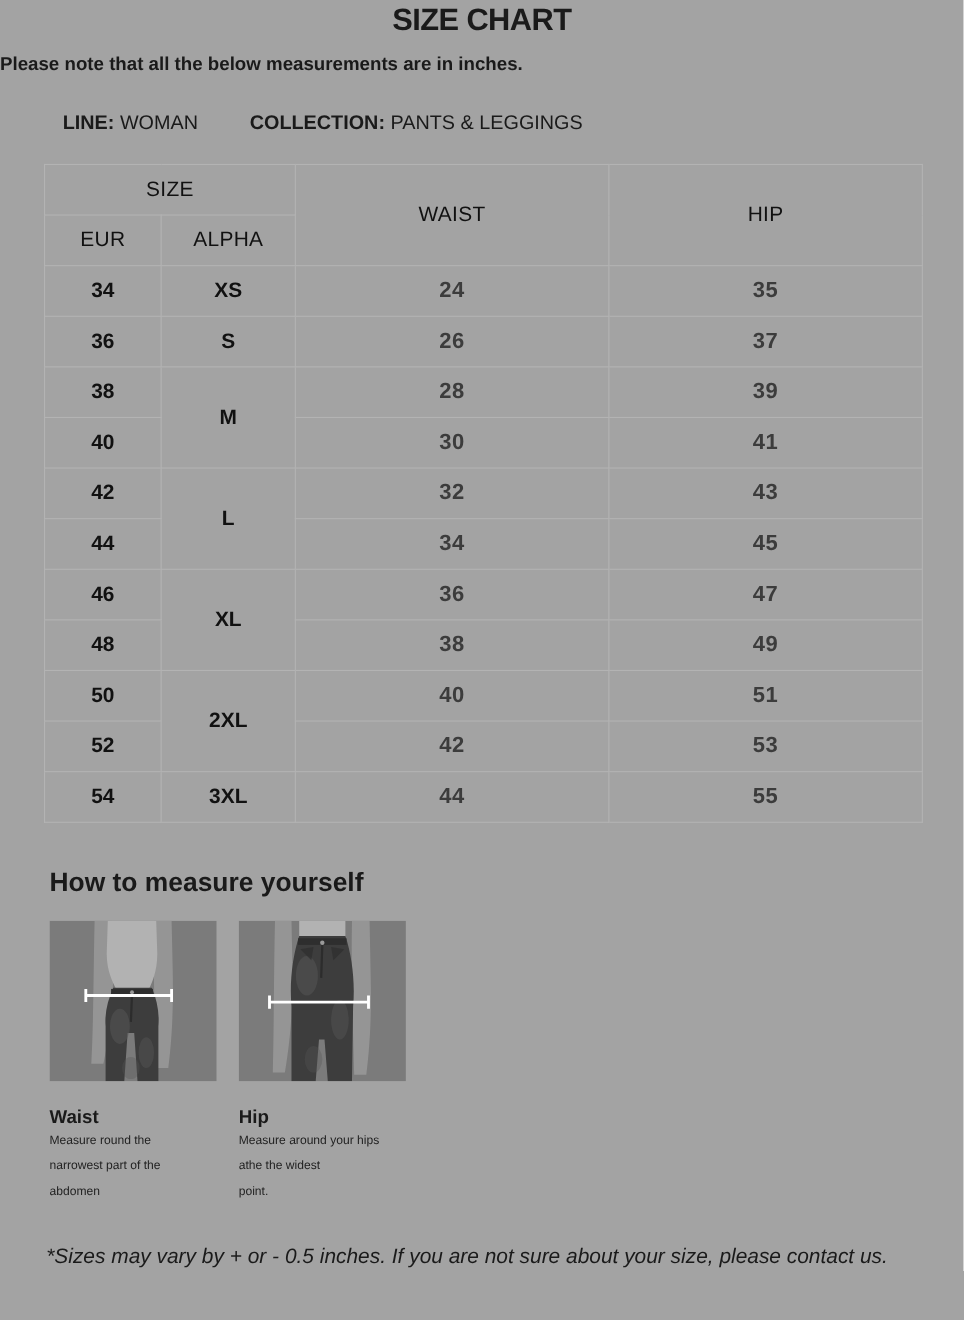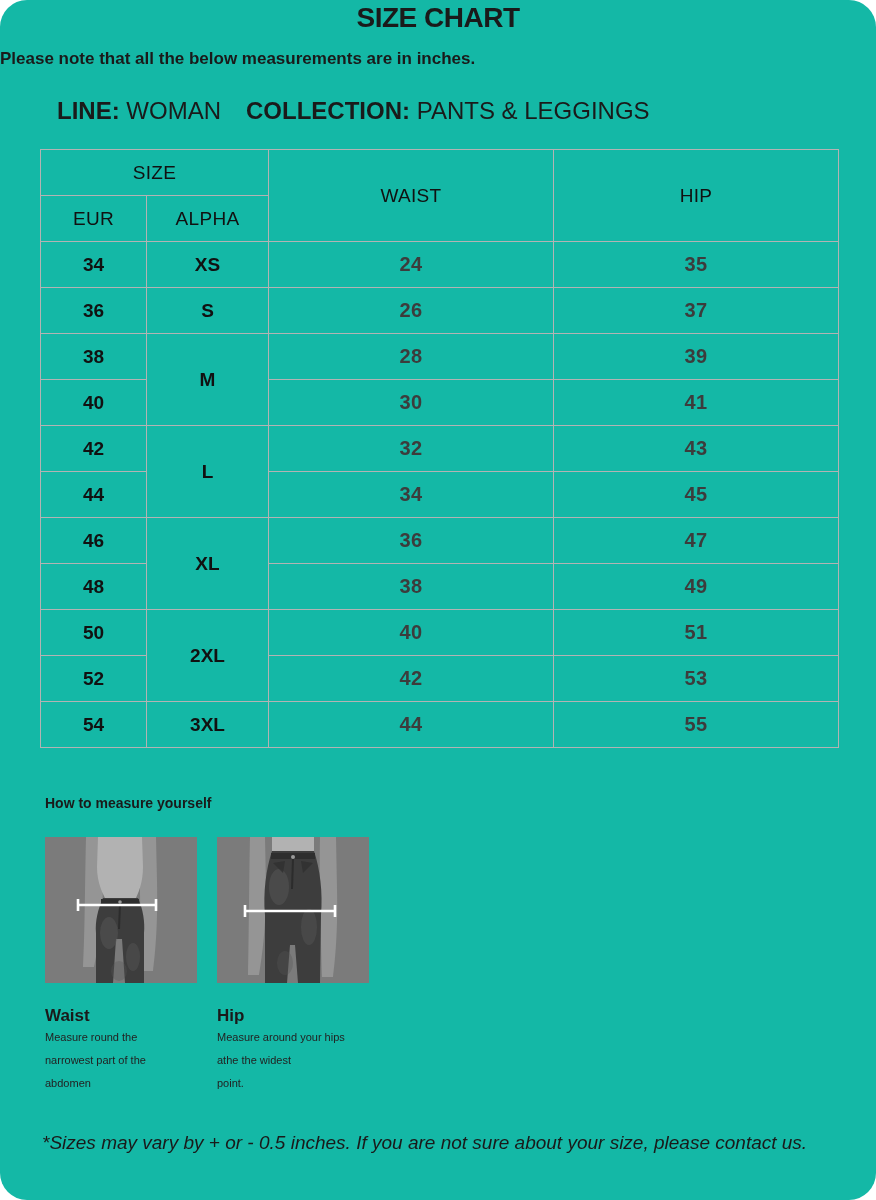--- a/index.html
+++ b/index.html
@@ -2,24 +2,23 @@
 <html><head>
 <meta charset="utf-8">
 <style>
   * { box-sizing: border-box; }
   html, body { margin: 0; padding: 0; background: #ffffff; }
   body { font-family: "Liberation Sans", sans-serif; color: #1a1a1a; }
 
   .page {
     width: 876px;
     height: 1200px;
-    background: #14b8a6;
+    background: #a3a3a3;
     position: relative;
     overflow: hidden;
-    border-radius: 27px;
   }
 
   
   .title {
     margin: 0;
     padding-top: 3px;
     text-align: center;
     font-size: 28px;
     font-weight: 700;
     letter-spacing: -0.5px;
@@ -28,22 +27,22 @@
   .subtitle {
     margin: 15px 0 0 0;
     text-align: left;
     font-size: 17px;
     font-weight: 700;
     line-height: 21px;
   }
   .meta-row {
     margin: 31px 0 0 57px;
     display: flex;
-    gap: 25px;
-    font-size: 24px;
+    gap: 47px;
+    font-size: 18px;
     line-height: 22px;
   }
   .meta-label { font-weight: 700; }
   .meta-value { font-weight: 400; }
 
   
   .size-table {
     margin: 27px 0 0 40px;
     width: 798px;
     border-collapse: collapse;
@@ -71,21 +70,21 @@
   .cell-val {
     font-size: 20px;
     font-weight: 700;
     color: #3c3c3c;
     letter-spacing: 0.5px;
   }
 
   
   .measure-heading {
     margin: 44px 0 0 45px;
-    font-size: 14px;
+    font-size: 24px;
     font-weight: 700;
     line-height: 22px;
   }
   .measure-row {
     margin: 23px 0 0 45px;
     display: flex;
   }
   .measure-item { width: 172px; }
   .measure-item.wide { width: 210px; }
   .measure-img {

